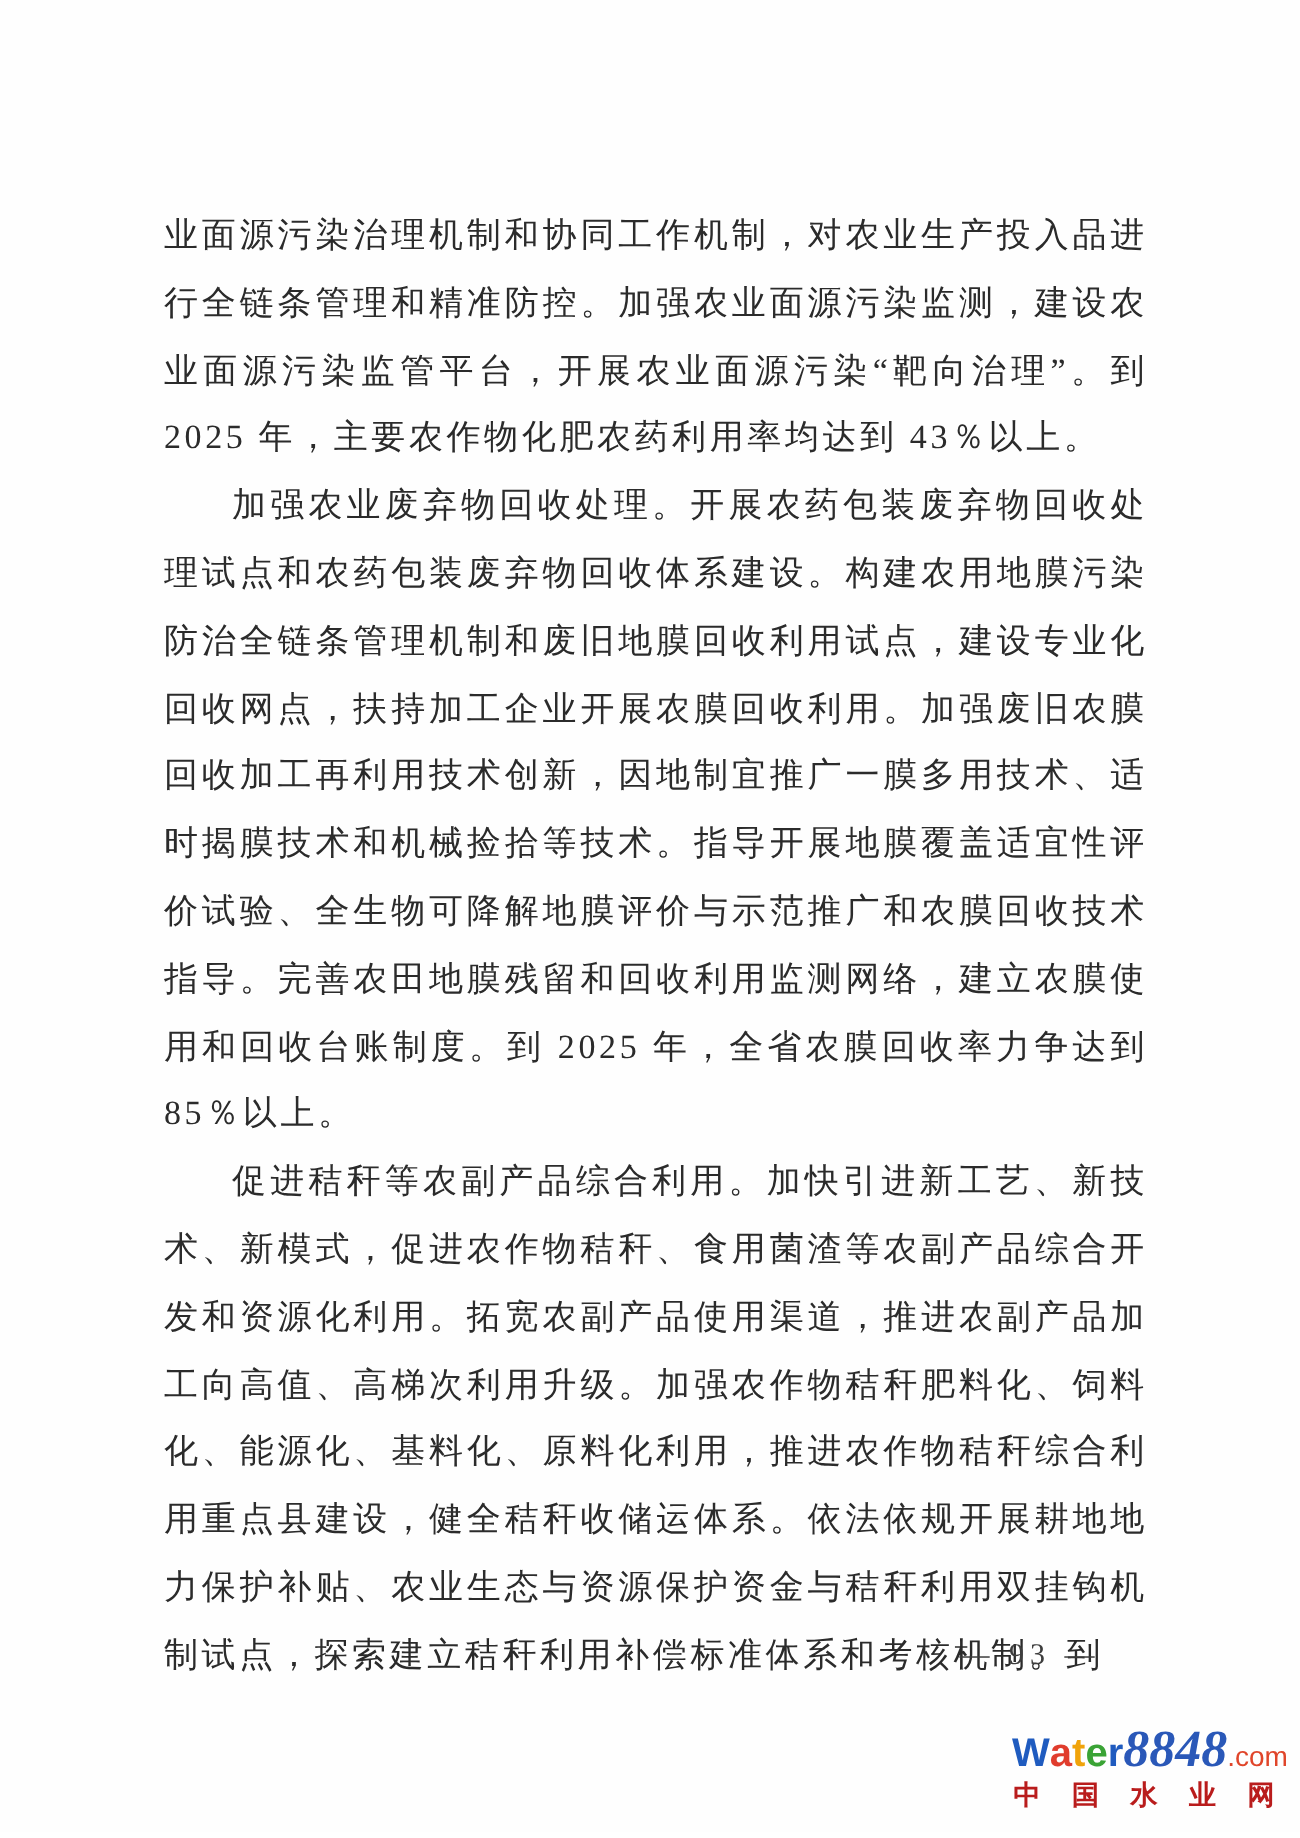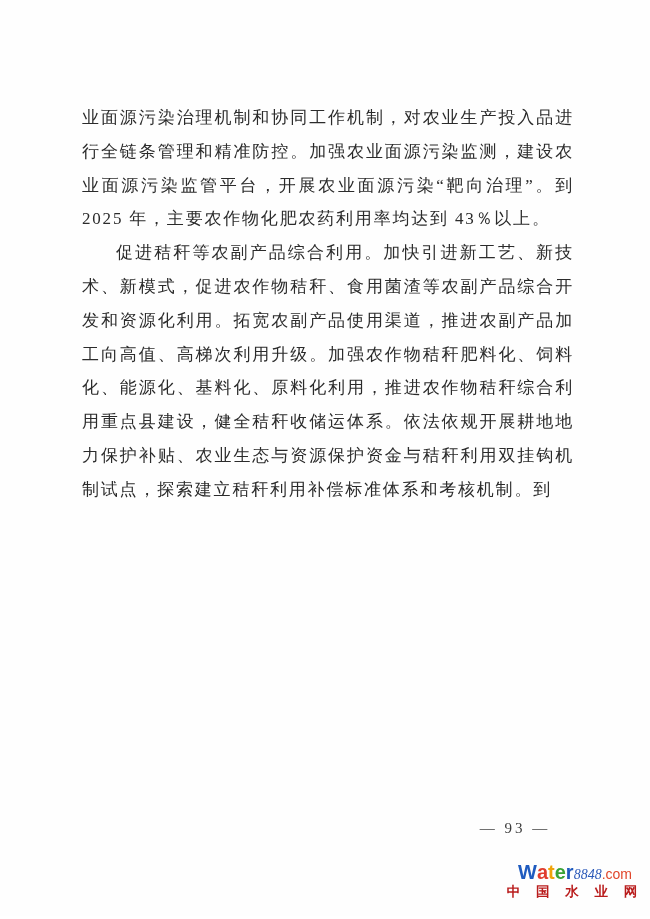--- a/index.html
+++ b/index.html
@@ -47,22 +47,22 @@
   .logo-top {
     font-family: "Liberation Sans", "DejaVu Sans", sans-serif;
     font-weight: bold;
     font-size: 20px;
     white-space: nowrap;
   }
   .logo-letter { display: inline-block; }
   .logo-num {
     font-family: "Liberation Serif", "DejaVu Serif", serif;
     font-style: italic;
-    font-weight: normal;
-    font-size: 14px;
+    font-weight: bold;
+    font-size: 26px;
   }
   .logo-tld {
     font-family: "Liberation Sans", "DejaVu Sans", sans-serif;
     font-weight: normal;
     font-size: 14px;
     vertical-align: baseline;
   }
   .logo-cn {
     margin-top: 3px;
     font-family: "Liberation Sans", "DejaVu Sans", sans-serif;
@@ -72,20 +72,21 @@
     white-space: nowrap;
   }
 </style>
 </head>
 <body>
 
 <div class="page">
 
   <div class="doc-body">
     <p class="para">业面源污染治理机制和协同工作机制，对农业生产投入品进行全链条管理和精准防控。加强农业面源污染监测，建设农业面源污染监管平台，开展农业面源污染“靶向治理”。到 2025 年，主要农作物化肥农药利用率均达到 43％以上。</p>
+    <p class="para indent">加强农业废弃物回收处理。开展农药包装废弃物回收处理试点和农药包装废弃物回收体系建设。构建农用地膜污染防治全链条管理机制和废旧地膜回收利用试点，建设专业化回收网点，扶持加工企业开展农膜回收利用。加强废旧农膜回收加工再利用技术创新，因地制宜推广一膜多用技术、适时揭膜技术和机械捡拾等技术。指导开展地膜覆盖适宜性评价试验、全生物可降解地膜评价与示范推广和农膜回收技术指导。完善农田地膜残留和回收利用监测网络，建立农膜使用和回收台账制度。到 2025 年，全省农膜回收率力争达到 85％以上。</p>
     <p class="para indent">促进秸秆等农副产品综合利用。加快引进新工艺、新技术、新模式，促进农作物秸秆、食用菌渣等农副产品综合开发和资源化利用。拓宽农副产品使用渠道，推进农副产品加工向高值、高梯次利用升级。加强农作物秸秆肥料化、饲料化、能源化、基料化、原料化利用，推进农作物秸秆综合利用重点县建设，健全秸秆收储运体系。依法依规开展耕地地力保护补贴、农业生态与资源保护资金与秸秆利用双挂钩机制试点，探索建立秸秆利用补偿标准体系和考核机制。到</p>
   </div>
 
   <div class="page-number">— 93 —</div>
 
   <div class="logo">
     <div class="logo-top">
       <span class="logo-letter" style="color: rgb(31, 91, 191);">W</span><span class="logo-letter" style="color: rgb(224, 60, 45);">a</span><span class="logo-letter" style="color: rgb(240, 163, 10);">t</span><span class="logo-letter" style="color: rgb(58, 163, 53);">e</span><span class="logo-letter" style="color: rgb(31, 91, 191);">r</span><span class="logo-num" style="color: rgb(42, 88, 184);">8848</span><span class="logo-tld" style="color: rgb(224, 69, 42);">.com</span>
     </div>
     <div class="logo-cn" style="color: #b91c1c;">中 国 水 业 网</div>

